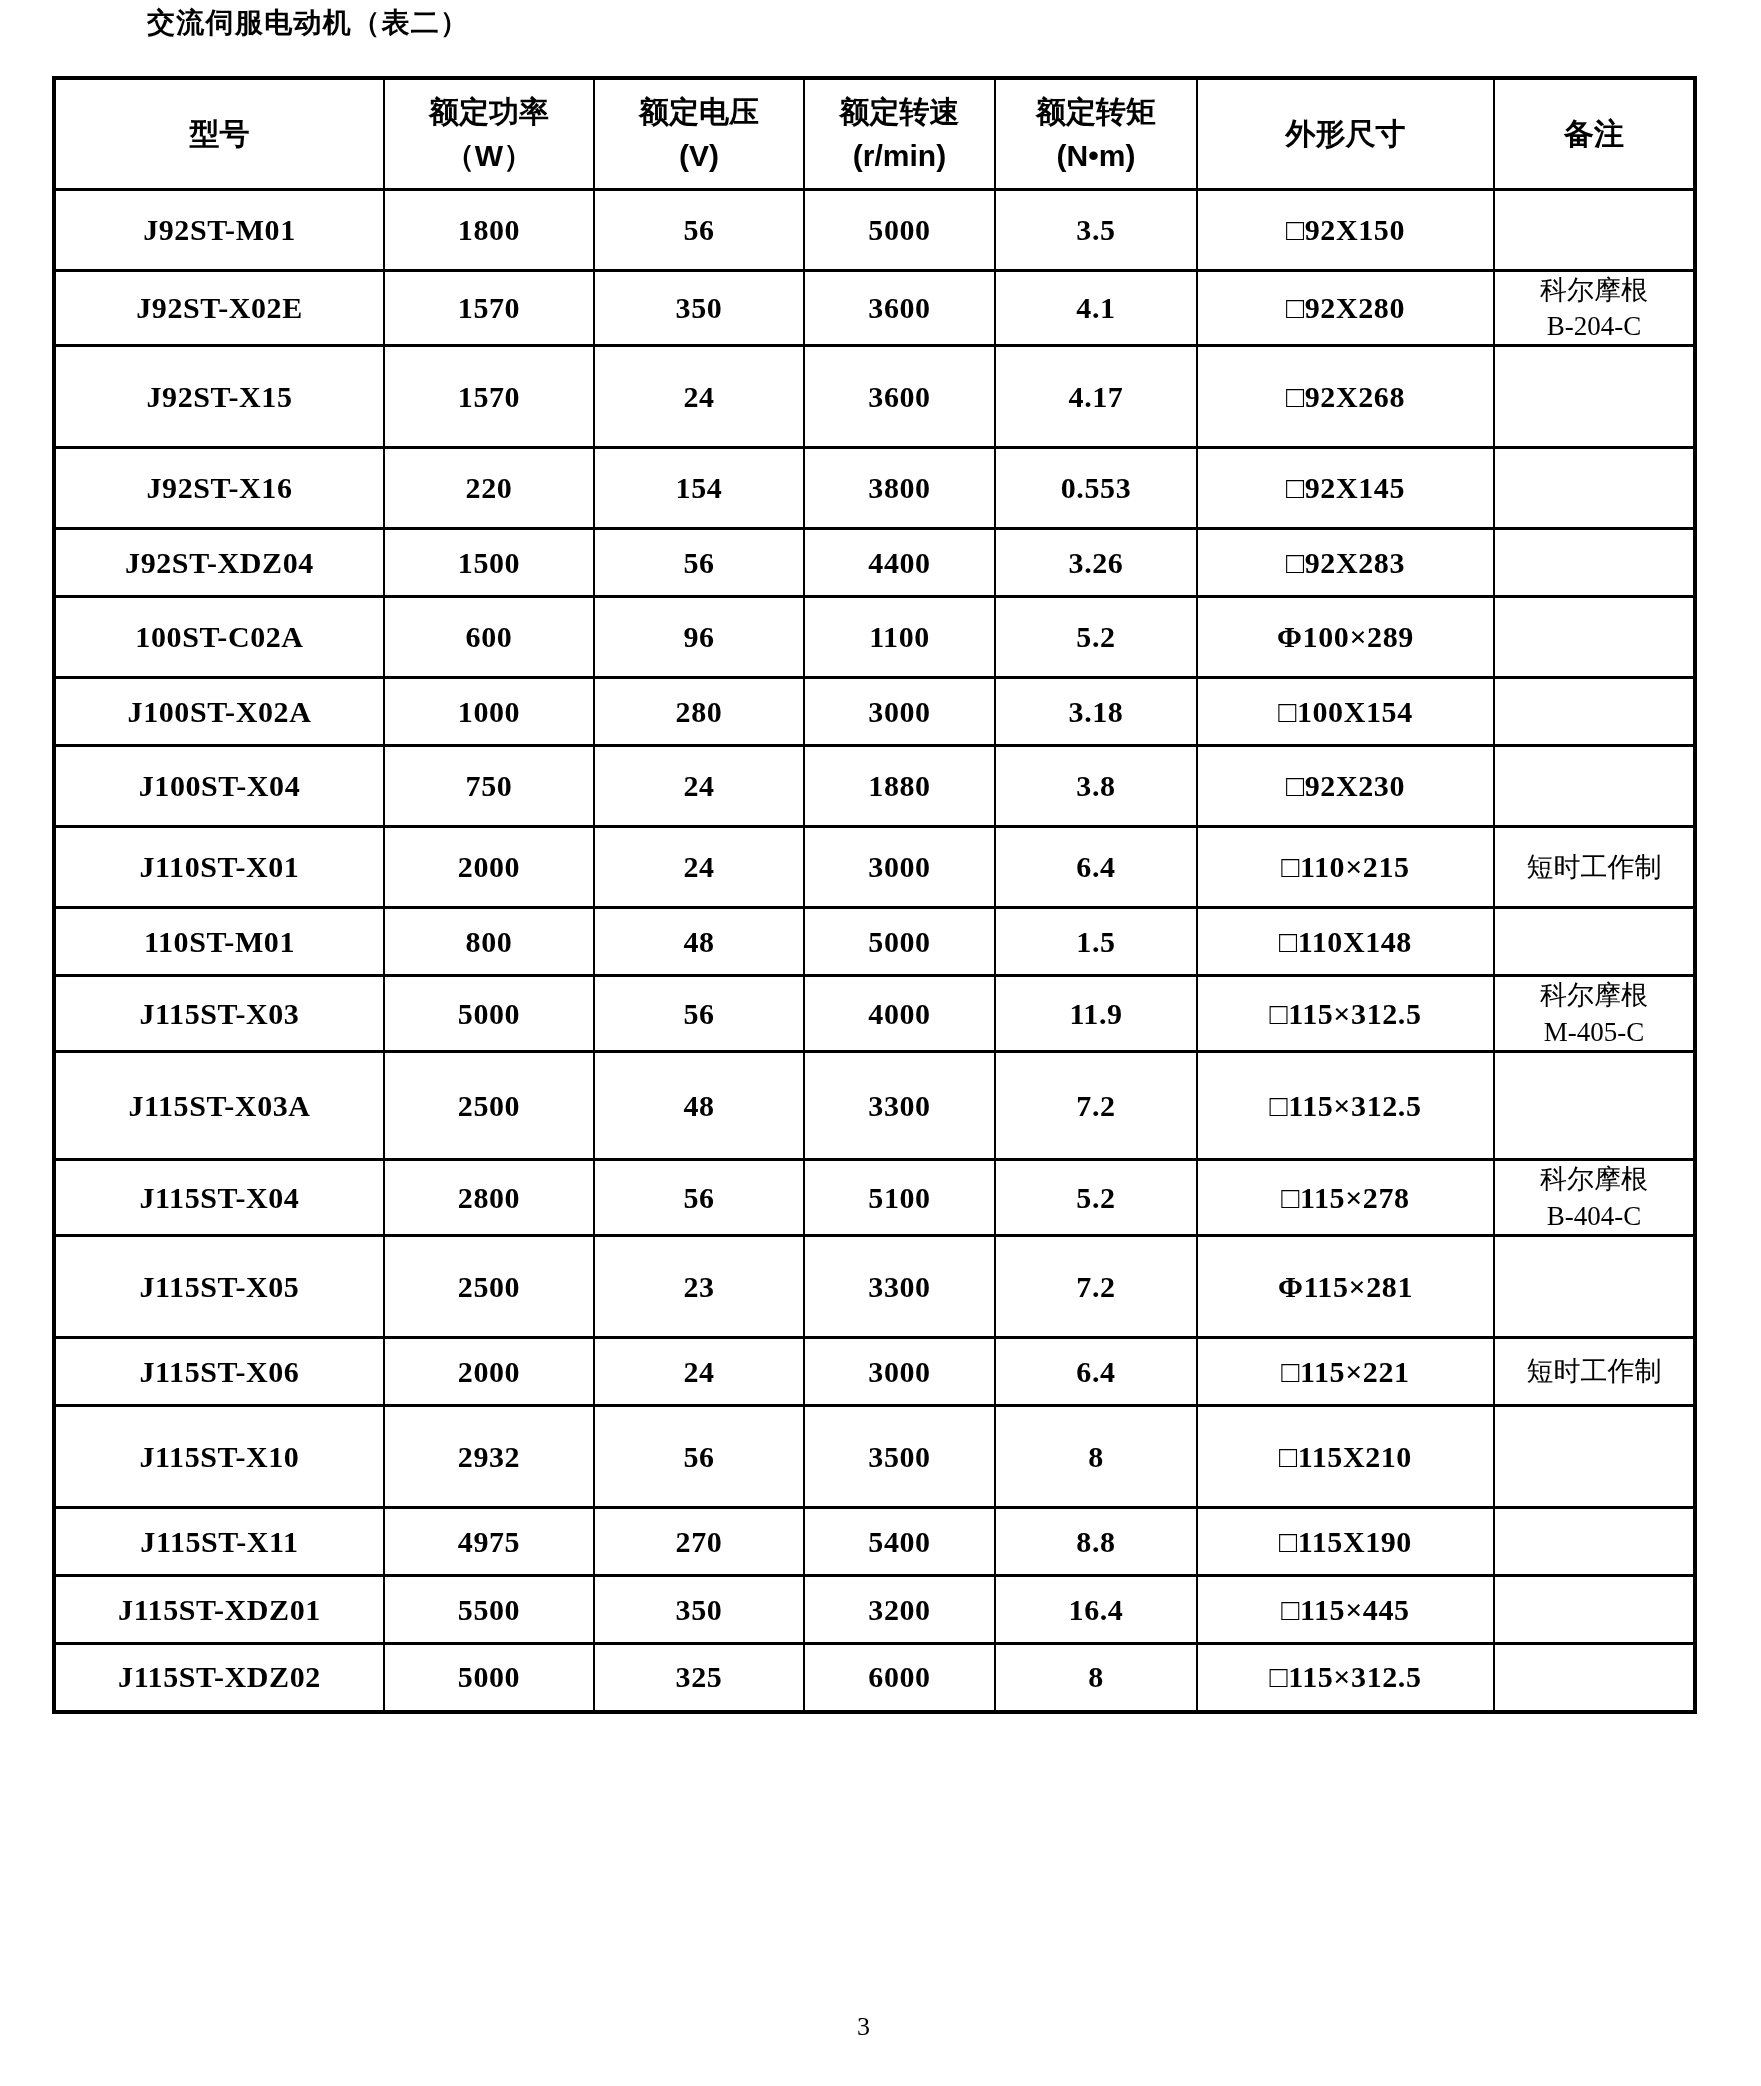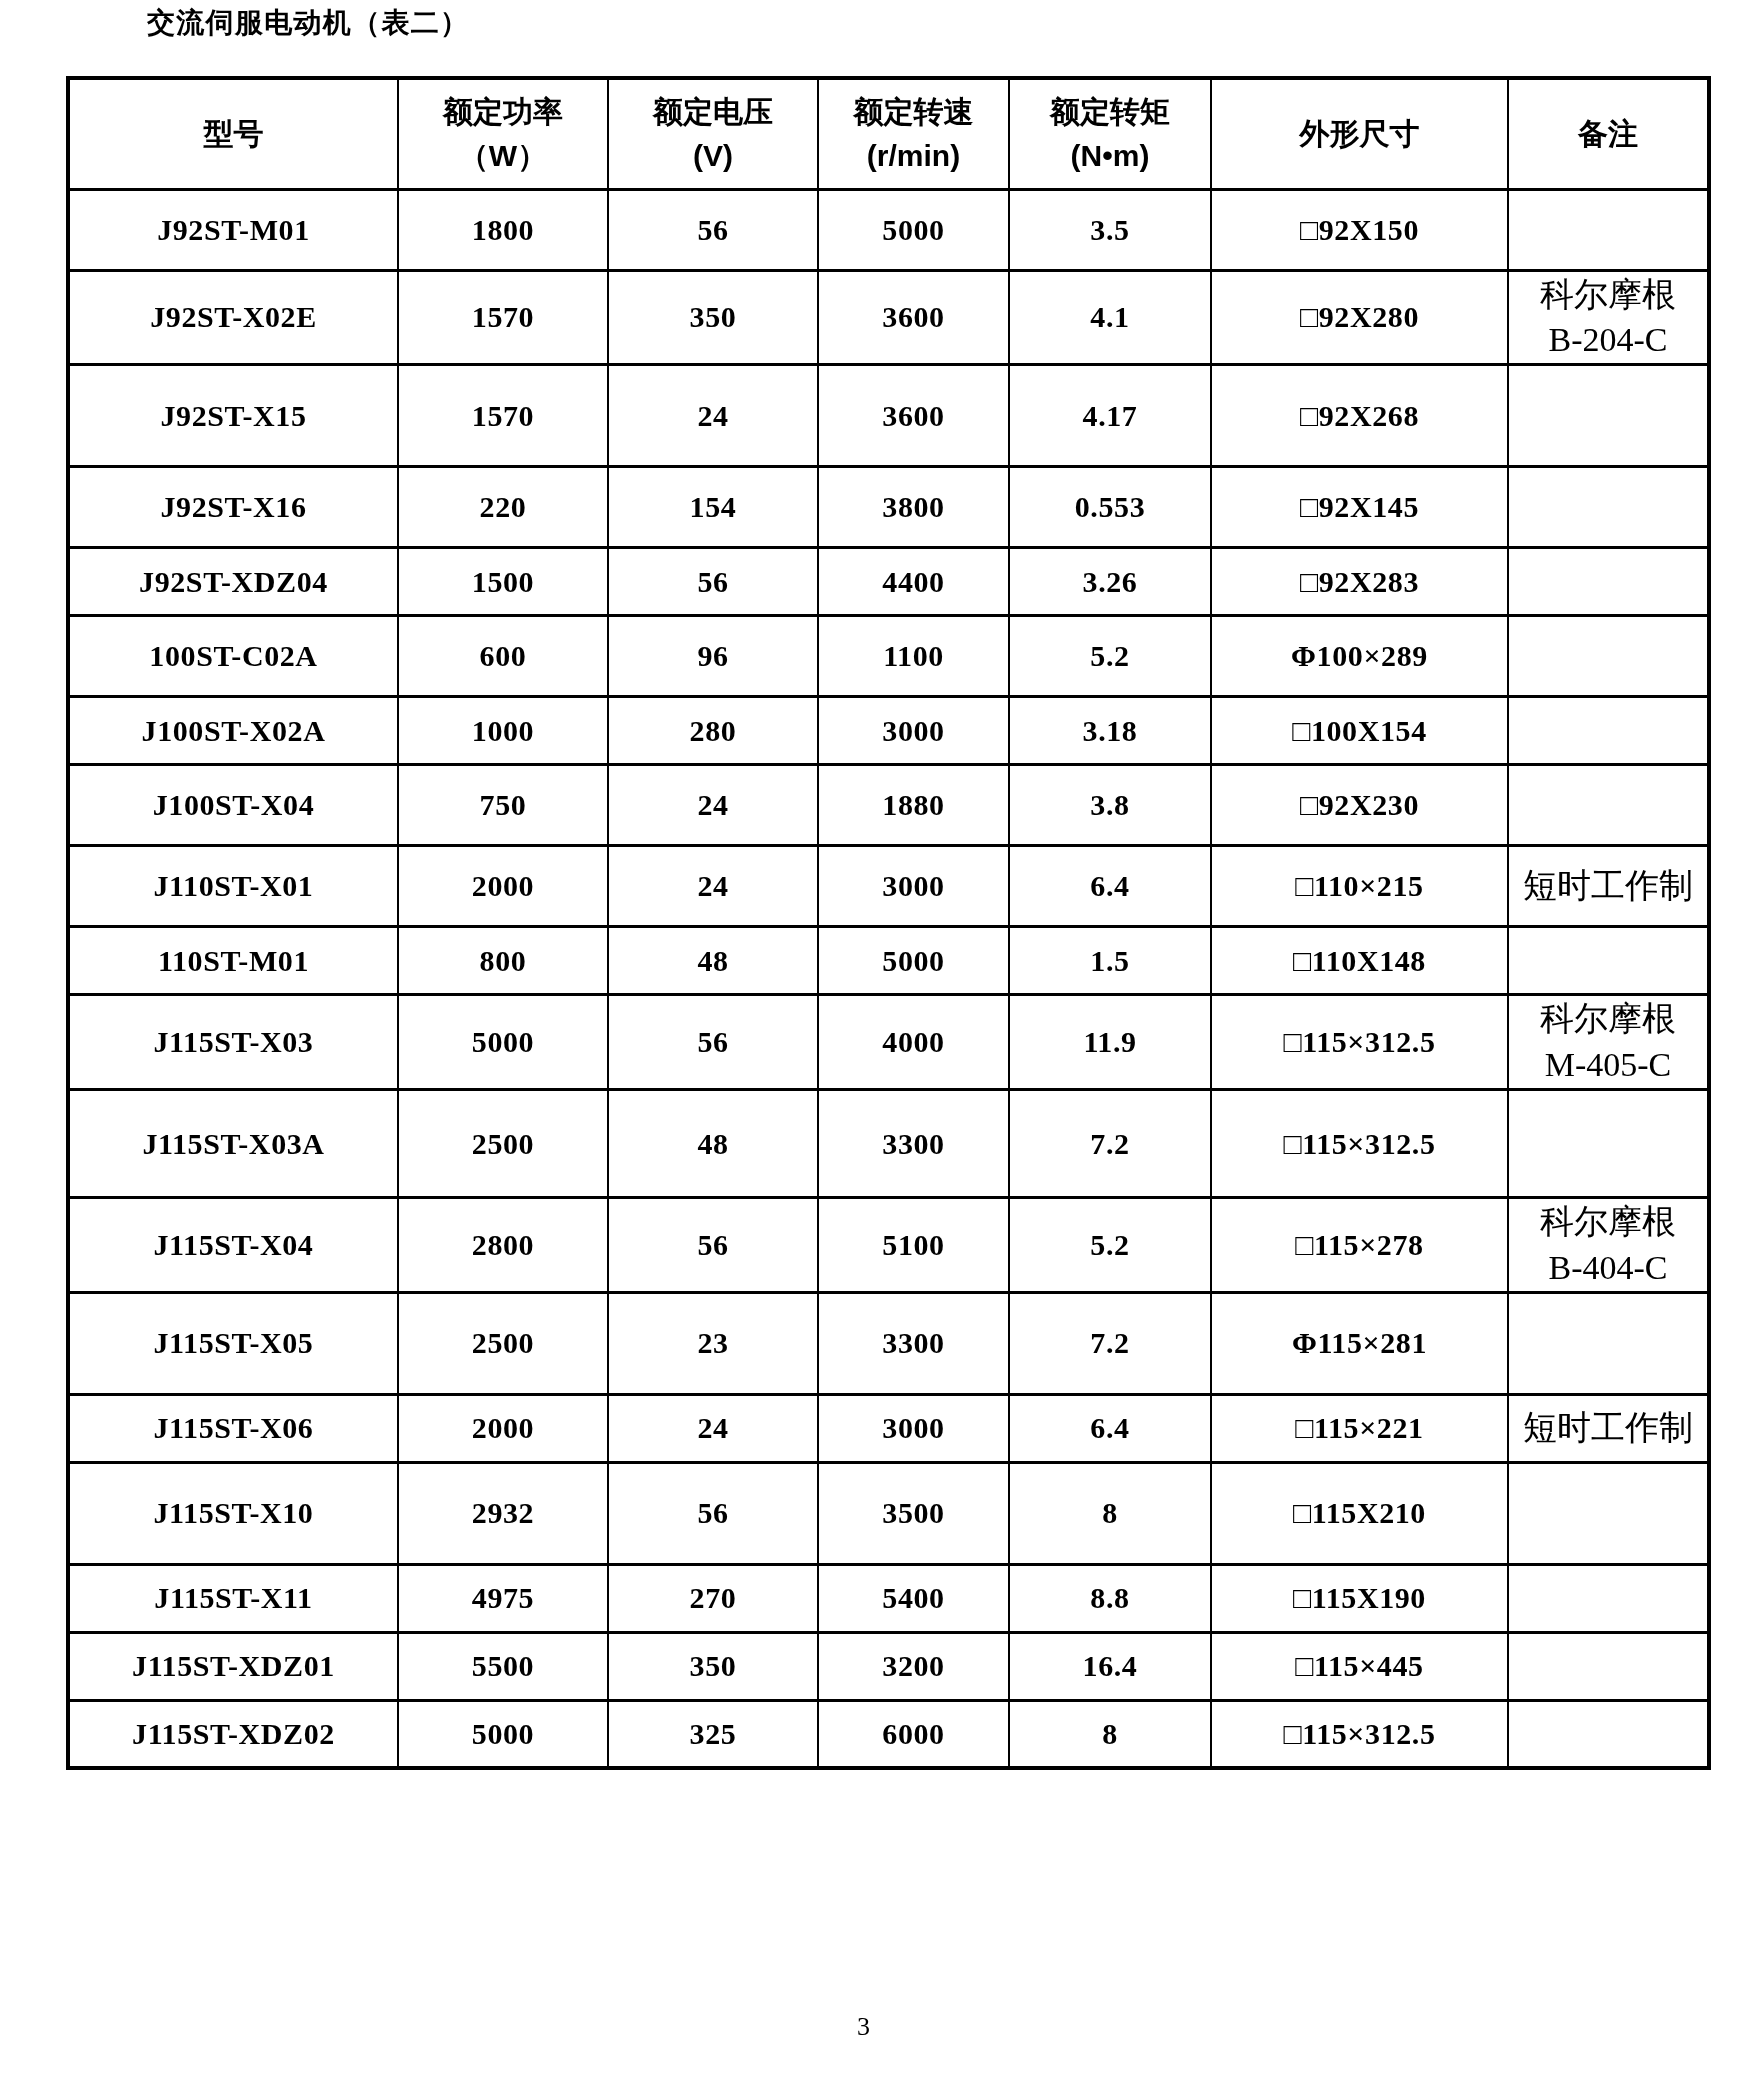--- a/index.html
+++ b/index.html
@@ -19,21 +19,21 @@
     left: 147px;
     top: 3.9px;
     font-family: "Liberation Sans", "DejaVu Sans", sans-serif;
     font-weight: bold;
     font-size: 28px;
     letter-spacing: 1.3px;
     white-space: nowrap;
   }
   table.spec-table {
     position: absolute;
-    left: 66px;
+    left: 52px;
     top: 76px;
     width: 1643px;
     border-collapse: collapse;
     table-layout: fixed;
     border: 4.5px solid #000;
     padding-left: 32px;
   }
   th, td {
     border-left: 2.6px solid #000;
     border-right: 2.6px solid #000;
@@ -64,21 +64,21 @@
     font-size: 30px;
   }
   th .hdr-line { display: block; line-height: 1.45; }
   td {
     font-weight: bold;
     font-size: 30px;
     letter-spacing: 0.6px;
   }
   td.remark-cell {
     font-weight: normal;
-    font-size: 34px;
+    font-size: 27px;
     letter-spacing: 0;
     line-height: 1.35;
     white-space: pre-line;
   }
   .page-number {
     position: absolute;
     left: 857px;
     top: 2012px;
     font-size: 26px;
     font-weight: normal;

